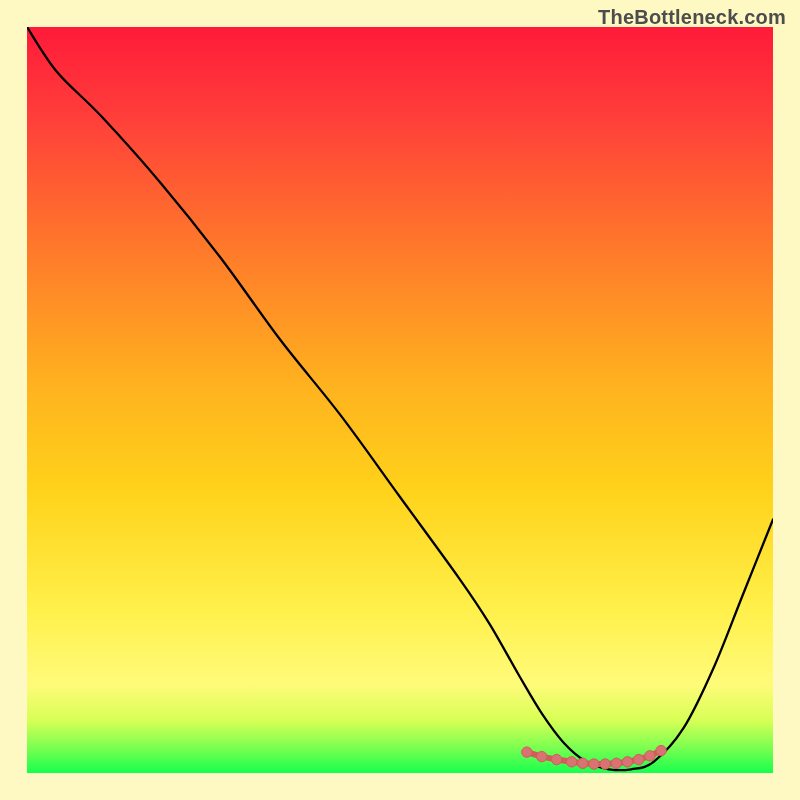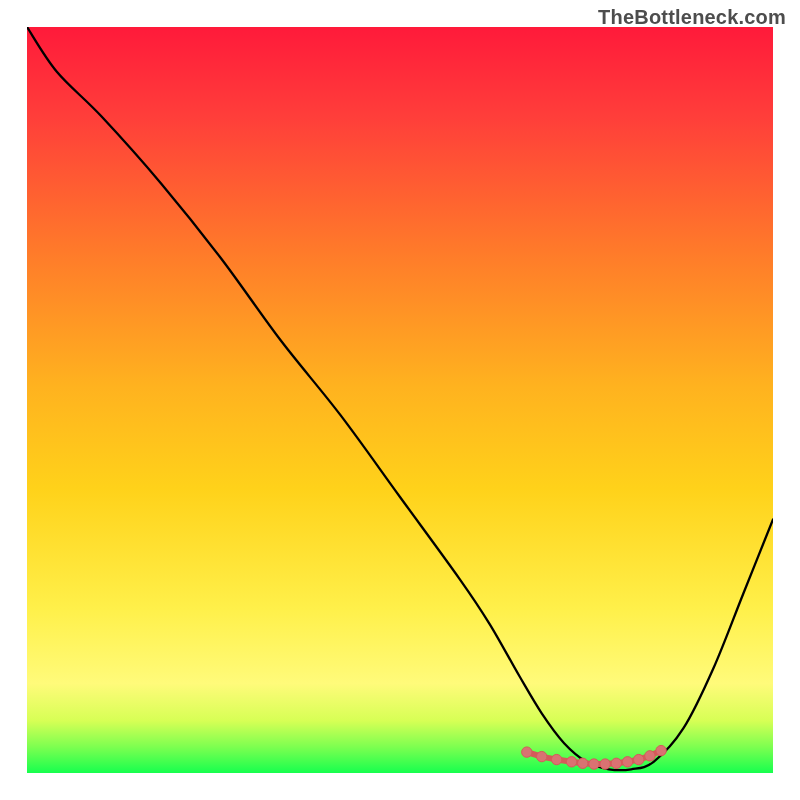--- a/index.html
+++ b/index.html
@@ -8,21 +8,21 @@
     width: 800px;
     height: 800px;
     background: #000000;
     font-family: Arial, Helvetica, sans-serif;
     overflow: hidden;
   }
   .frame {
     position: relative;
     width: 800px;
     height: 800px;
-    background: #ffffff;
+    background: #fef9c3;
   }
   .attribution {
     position: absolute;
     top: 6px;
     right: 14px;
     color: #4d4d4d;
     font-size: 20px;
     font-weight: bold;
     letter-spacing: 0.2px;
     z-index: 10;

